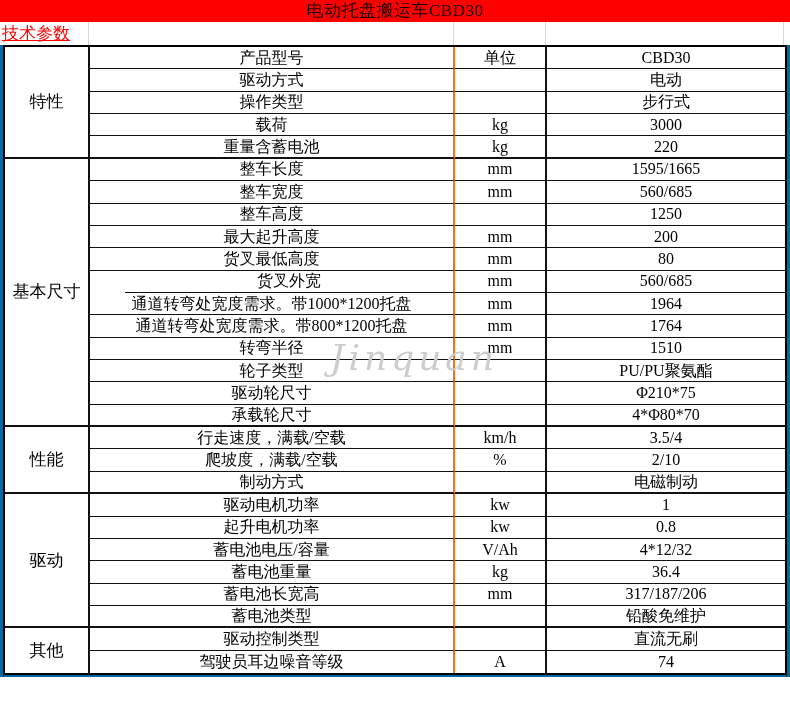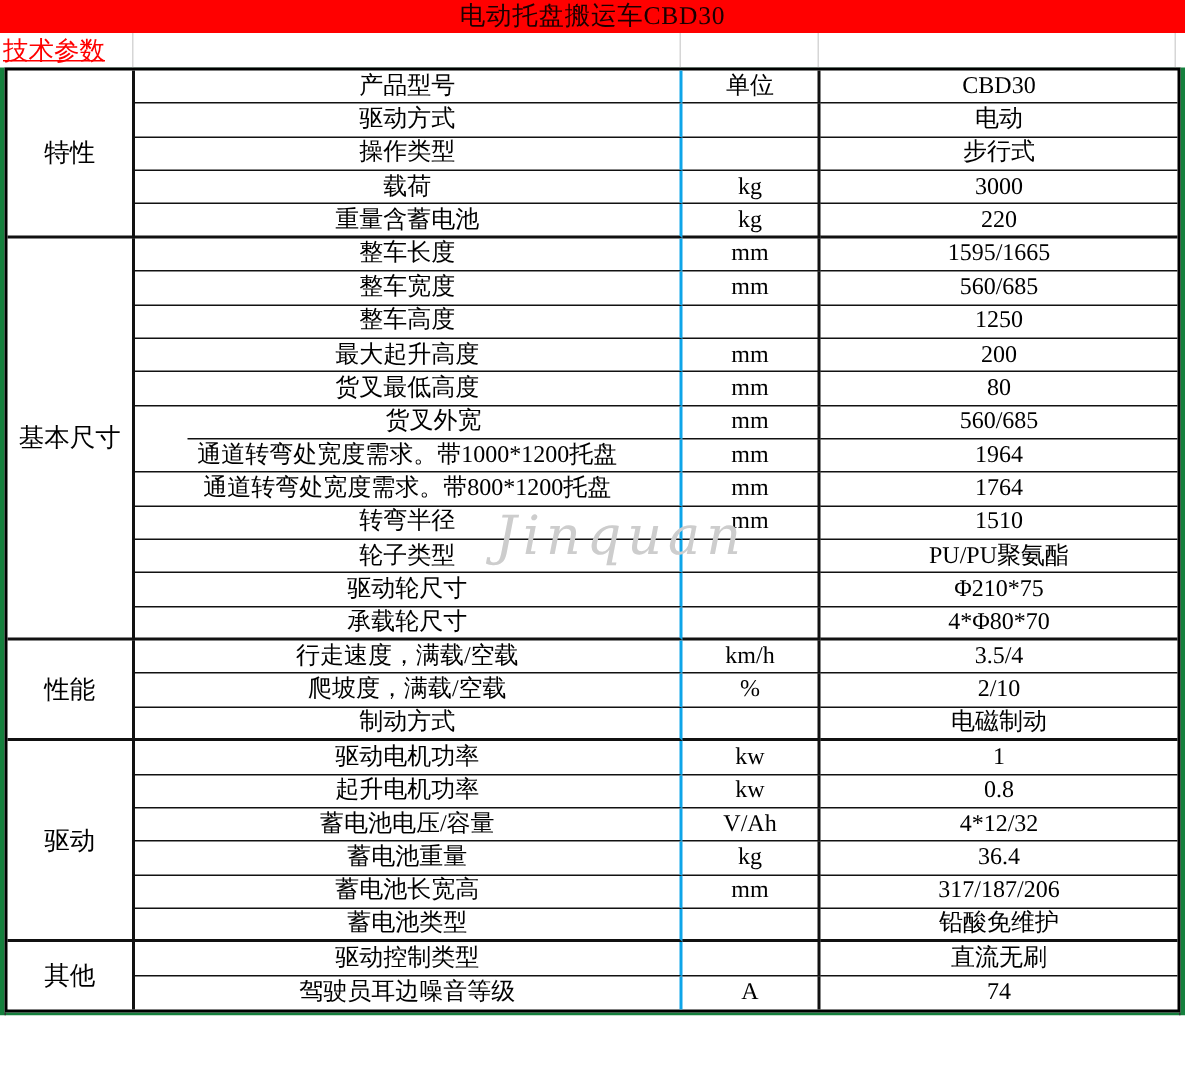--- a/index.html
+++ b/index.html
@@ -1,19 +1,19 @@
 <!DOCTYPE html>
 <html><head>
 <meta charset="utf-8">
 <style>
   html,body { margin:0; padding:0; background:#ffffff; }
   .page {
     position:relative;
     width:790px; height:677px;
-    background:#15803d;
+    background:#0369a1;
     font-family:"Liberation Serif","DejaVu Serif",serif;
     overflow:hidden;
   }
   .title-bar {
     position:absolute; left:0; top:0; width:790px; height:22px;
     display:flex; align-items:center; justify-content:center;
   }
   .title-bar .title-text {
     font-size:17px; line-height:22px; letter-spacing:0.5px;
   }
@@ -39,21 +39,21 @@
     grid-template-rows:repeat(28, 1fr);
     background:#fff;
   }
   .cell {
     box-sizing:border-box;
     display:flex; align-items:center; justify-content:center;
     font-size:16px; line-height:1; white-space:nowrap; overflow:hidden;
     border-bottom:1px solid #111;
   }
   .cell.cat   { grid-column:1; border-right:2px solid #111; border-bottom:2px solid #111; font-size:17px; }
-  .cell.param { grid-column:2; border-right:2px solid #0ea5e9; }
+  .cell.param { grid-column:2; border-right:2px solid #f97316; }
   .cell.unit  { grid-column:3; border-right:2px solid #111; }
   .cell.value { grid-column:4; }
   .cell.sec-end { border-bottom-width:2px; }
   .cell.grid-last { border-bottom:none; }
   .watermark {
     position:absolute; left:330px; top:337px;
     font-size:36px; font-style:italic;
     color:rgba(205,205,205,0.75);
     letter-spacing:4px;
     font-family:"DejaVu Serif",serif;

